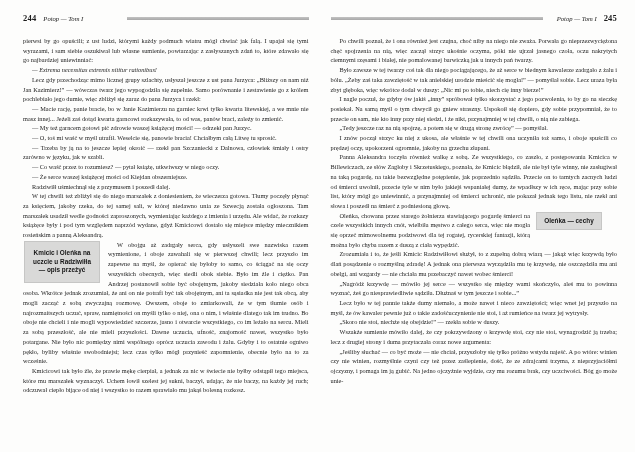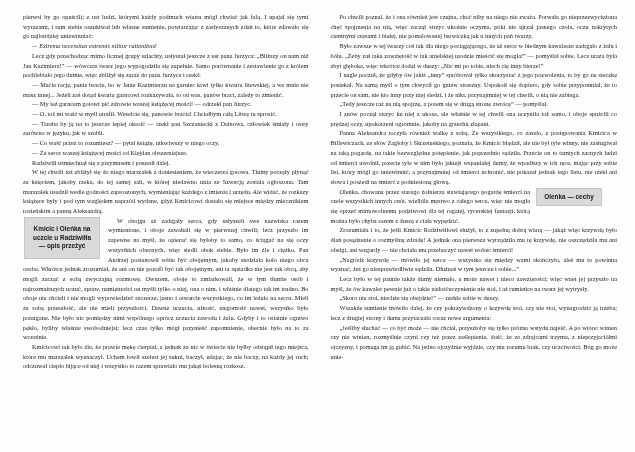--- a/index.html
+++ b/index.html
@@ -43,38 +43,48 @@
     margin:1px 15px 2px 6px;
     font-size:6.4px;line-height:8px;
   }
 </style>
 </head>
 <body>
 
 <div class="spread">
 
   <section class="page left">
+    <header class="phead">
+      <span class="pnum">244</span>
+      <span class="ptitle">Potop — Tom I</span>
+      <span class="rule"></span>
+    </header>
     <div class="pbody">
       <p class="para noind">pierwsi by go opuścili; z ust ludzi, którymi każdy podmuch wiatru mógł chwiać jak falą. I upajał się tymi wyrazami, i sam siebie oszukiwał lub własne sumienie, powtarzając z zasłyszanych zdań to, które zdawało się go najbardziej uniewinniać:</p>
       <p class="para lat">— Extrema necessitas extremis nititur rationibus!</p>
       <p class="para">Lecz gdy przechodząc mimo licznej grupy szlachty, usłyszał jeszcze z ust pana Jurzyca: „Bliższy on nam niż Jan Kazimierz!” — wówczas twarz jego wypogodziła się zupełnie. Samo porównanie i zestawienie go z królem pochlebiało jego dumie, więc zbliżył się zaraz do pana Jurzyca i rzekł:</p>
       <p class="para">— Macie rację, panie bracie, bo w Janie Kazimierzu na garniec krwi tylko kwarta litewskiej, a we mnie nie masz innej... Jeżeli zaś dotąd kwarta garncowi rozkazywała, to od was, panów braci, zależy to zmienić.</p>
       <p class="para">— My też garncem gotowi pić zdrowie waszej książęcej mości! — odrzekł pan Jurzyc.</p>
       <p class="para">— O, toś mi waść w myśl utrafił. Weselcie się, panowie bracia! Chciałbym całą Litwę tu sprosić.</p>
       <p class="para">— Trzeba by ją na to jeszcze lepiej okroić — rzekł pan Szczaniecki z Dalnowa, człowiek śmiały i ostry zarówno w języku, jak w szabli.</p>
       <p class="para">— Co waść przez to rozumiesz? — pytał książę, utkwiwszy w niego oczy.</p>
       <p class="para">— Że serce waszej książęcej mości od Kiejdan obszerniejsze.</p>
       <p class="para">Radziwiłł uśmiechnął się z przymusem i poszedł dalej.</p>
       <p class="para">W tej chwili też zbliżył się do niego marszałek z doniesieniem, że wieczerza gotowa. Tłumy poczęły płynąć za księciem, jakoby rzeka, do tej samej sali, w której niedawno unia ze Szwecją została ogłoszona. Tam marszałek usadził wedle godności zaproszonych, wymieniając każdego z imienia i urzędu. Ale widać, że rozkazy książęce były i pod tym względem naprzód wydane, gdyż Kmicicowi dostało się miejsce między miecznikiem rosieńskim a panną Aleksandrą.</p>
       <p class="para"><span class="note noteL">Kmicic i Oleńka na uczcie u Radziwiłła — opis przeżyć</span><span>W obojgu aż zadrgały serca, gdy usłyszeli swe nazwiska razem wymienione, i oboje zawahali się w pierwszej chwili; lecz przyszło im zapewne na myśl, że opierać się byłoby to samo, co ściągać na się oczy wszystkich obecnych, więc siedli obok siebie. Było im źle i ciężko. Pan Andrzej postanowił sobie być obojętnym, jakoby siedziała koło niego obca osoba. Wkrótce jednak zrozumiał, że ani on nie potrafi być tak obojętnym, ani ta sąsiadka nie jest tak obcą, aby mogli zacząć z sobą zwyczajną rozmowę. Owszem, oboje to zmiarkowali, że w tym tłumie osób i najrozmaitszych uczuć, spraw, namiętności on myśli tylko o niej, ona o nim, i właśnie dlatego tak im trudno. Bo oboje nie chcieli i nie mogli wypowiedzieć szczerze, jasno i otwarcie wszystkiego, co im leżało na sercu. Mieli za sobą przeszłość, ale nie mieli przyszłości. Dawne uczucia, ufność, znajomość nawet, wszystko było potargane. Nie było nic pomiędzy nimi wspólnego oprócz uczucia zawodu i żalu. Gdyby i to ostatnie ogniwo pękło, byliby właśnie swobodniejsi; lecz czas tylko mógł przynieść zapomnienie, obecnie było na to za wcześnie.</span></p>
       <p class="para">Kmicicowi tak było źle, że prawie mękę cierpiał, a jednak za nic w świecie nie byłby odstąpił tego miejsca, które mu marszałek wyznaczył. Uchem łowił szelest jej sukni, baczył, udając, że nie baczy, na każdy jej ruch; odczuwał ciepło bijące od niej i wszystko to razem sprawiało mu jakąś bolesną rozkosz.</p>
     </div>
   </section>
 
   <section class="page right">
+    <header class="phead">
+      <span class="rule"></span>
+      <span class="ptitle">Potop — Tom I</span>
+      <span class="pnum">245</span>
+    </header>
     <div class="pbody">
       <p class="para">Po chwili poznał, że i ona również jest czujna, choć niby na niego nie zważa. Porwała go nieprzezwyciężona chęć spojrzenia na nią, więc zaczął strzyc ukośnie oczyma, póki nie ujrzał jasnego czoła, oczu nakrytych ciemnymi rzęsami i białej, nie pomalowanej barwiczką jak u innych pań twarzy.</p>
       <p class="para">Było zawsze w tej twarzy coś tak dla niego pociągającego, że aż serce w biednym kawalerze zadrgało z żalu i bólu. „Żeby zaś taka zawziętość w tak anielskiej urodzie mieścić się mogła!” — pomyślał sobie. Lecz uraza była zbyt głęboka, więc wkrótce dodał w duszy: „Nic mi po tobie, niech cię inny bierze!”</p>
       <p class="para">I nagle poczuł, że gdyby ów jakiś „inny” spróbował tylko skorzystać z jego pozwolenia, to by go na sieczkę posiekał. Na samą myśl o tym chwycił go gniew straszny. Uspokoił się dopiero, gdy sobie przypomniał, że to przecie on sam, nie kto inny przy niej siedzi, i że nikt, przynajmniej w tej chwili, o nią nie zabiega.</p>
       <p class="para">„Tedy jeszcze raz na nią spojrzę, a potem się w drugą stronę zwrócę” — pomyślał.</p>
       <p class="para">I znów począł strzyc ku niej z ukosa, ale właśnie w tej chwili ona uczyniła toż samo, i oboje spuścili co prędzej oczy, upokorzeni ogromnie, jakoby na grzechu złapani.</p>
       <p class="para">Panna Aleksandra toczyła również walkę z sobą. Ze wszystkiego, co zaszło, z postępowania Kmicica w Billewiczach, ze słów Zagłoby i Skrzetuskiego, poznała, że Kmicic błądził, ale nie był tyle winny, nie zasługiwał na taką pogardę, na takie bezwzględne potępienie, jak poprzednio sądziła. Przecie on to tamtych zacnych ludzi od śmierci uwolnił, przecie tyle w nim było jakiejś wspaniałej dumy, że wpadłszy w ich ręce, mając przy sobie list, który mógł go uniewinnić, a przynajmniej od śmierci uchronić, nie pokazał jednak tego listu, nie rzekł ani słowa i poszedł na śmierć z podniesioną głową.</p>
       <p class="para"><span class="note noteR">Oleńka — cechy</span><span>Oleńka, chowana przez starego żołnierza stawiającego pogardę śmierci na czele wszystkich innych cnót, wielbiła męstwo z całego serca, więc nie mogła się oprzeć mimowolnemu podziwowi dla tej rogatej, rycerskiej fantazji, którą można było chyba razem z duszą z ciała wypędzić.</span></p>
       <p class="para">Zrozumiała i to, że jeśli Kmicic Radziwiłłowi służył, to z zupełną dobrą wiarą — jakąż więc krzywdą było dlań posądzenie o rozmyślną zdradę! A jednak ona pierwsza wyrządziła mu tę krzywdę, nie oszczędziła mu ani obelgi, ani wzgardy — nie chciała mu przebaczyć nawet wobec śmierci!</p>
       <p class="para">„Nagródź krzywdę — mówiło jej serce — wszystko się między wami skończyło, aleś mu to powinna wyznać, żeś go niesprawiedliwie sądziła. Dłużnaś w tym jeszcze i sobie...”</p>

